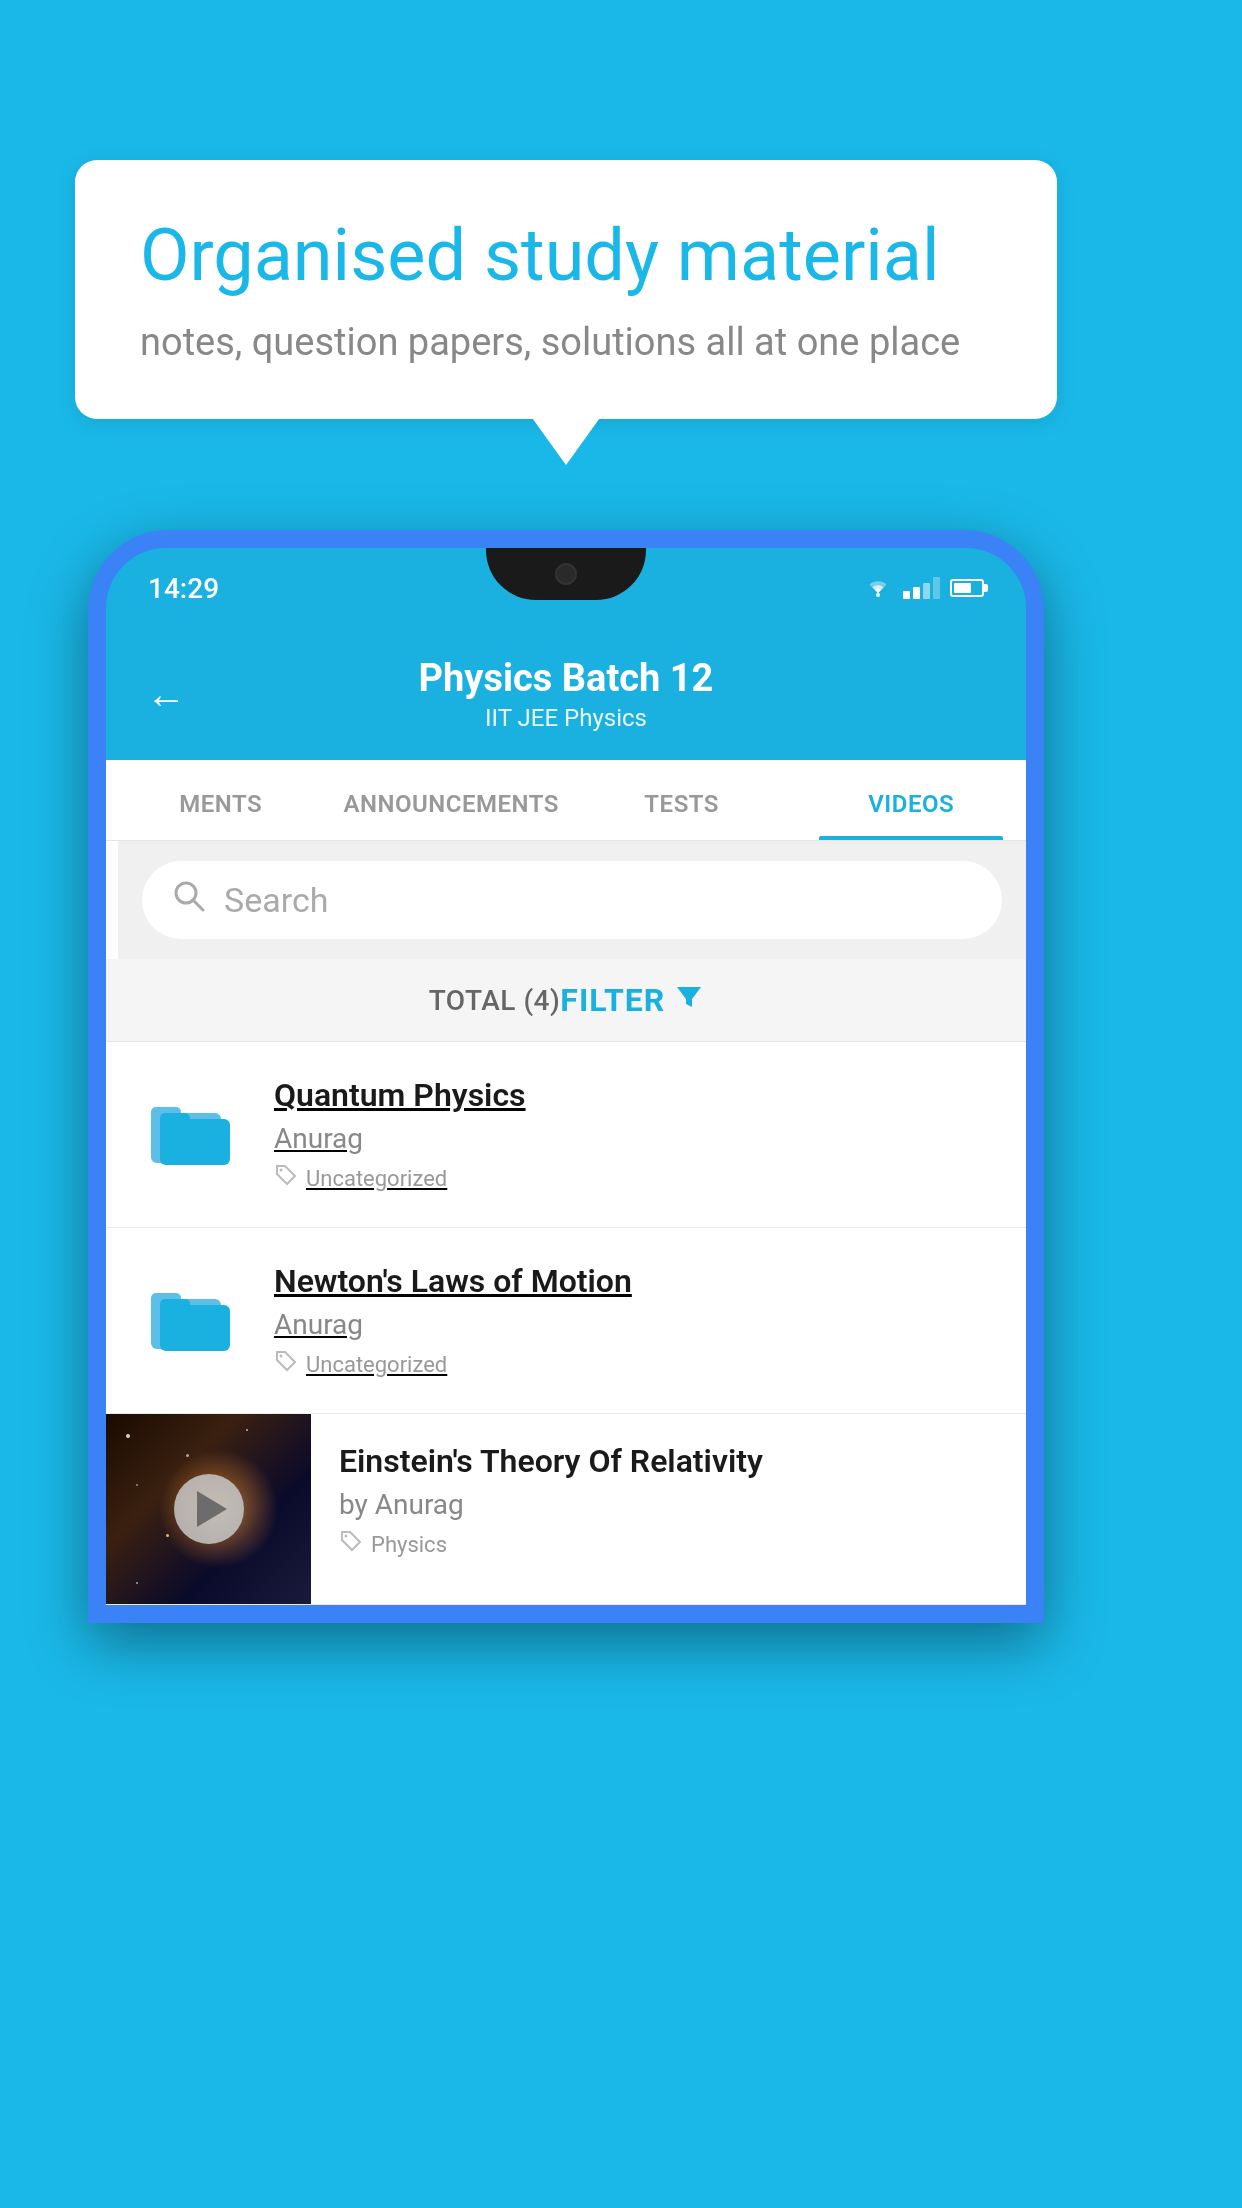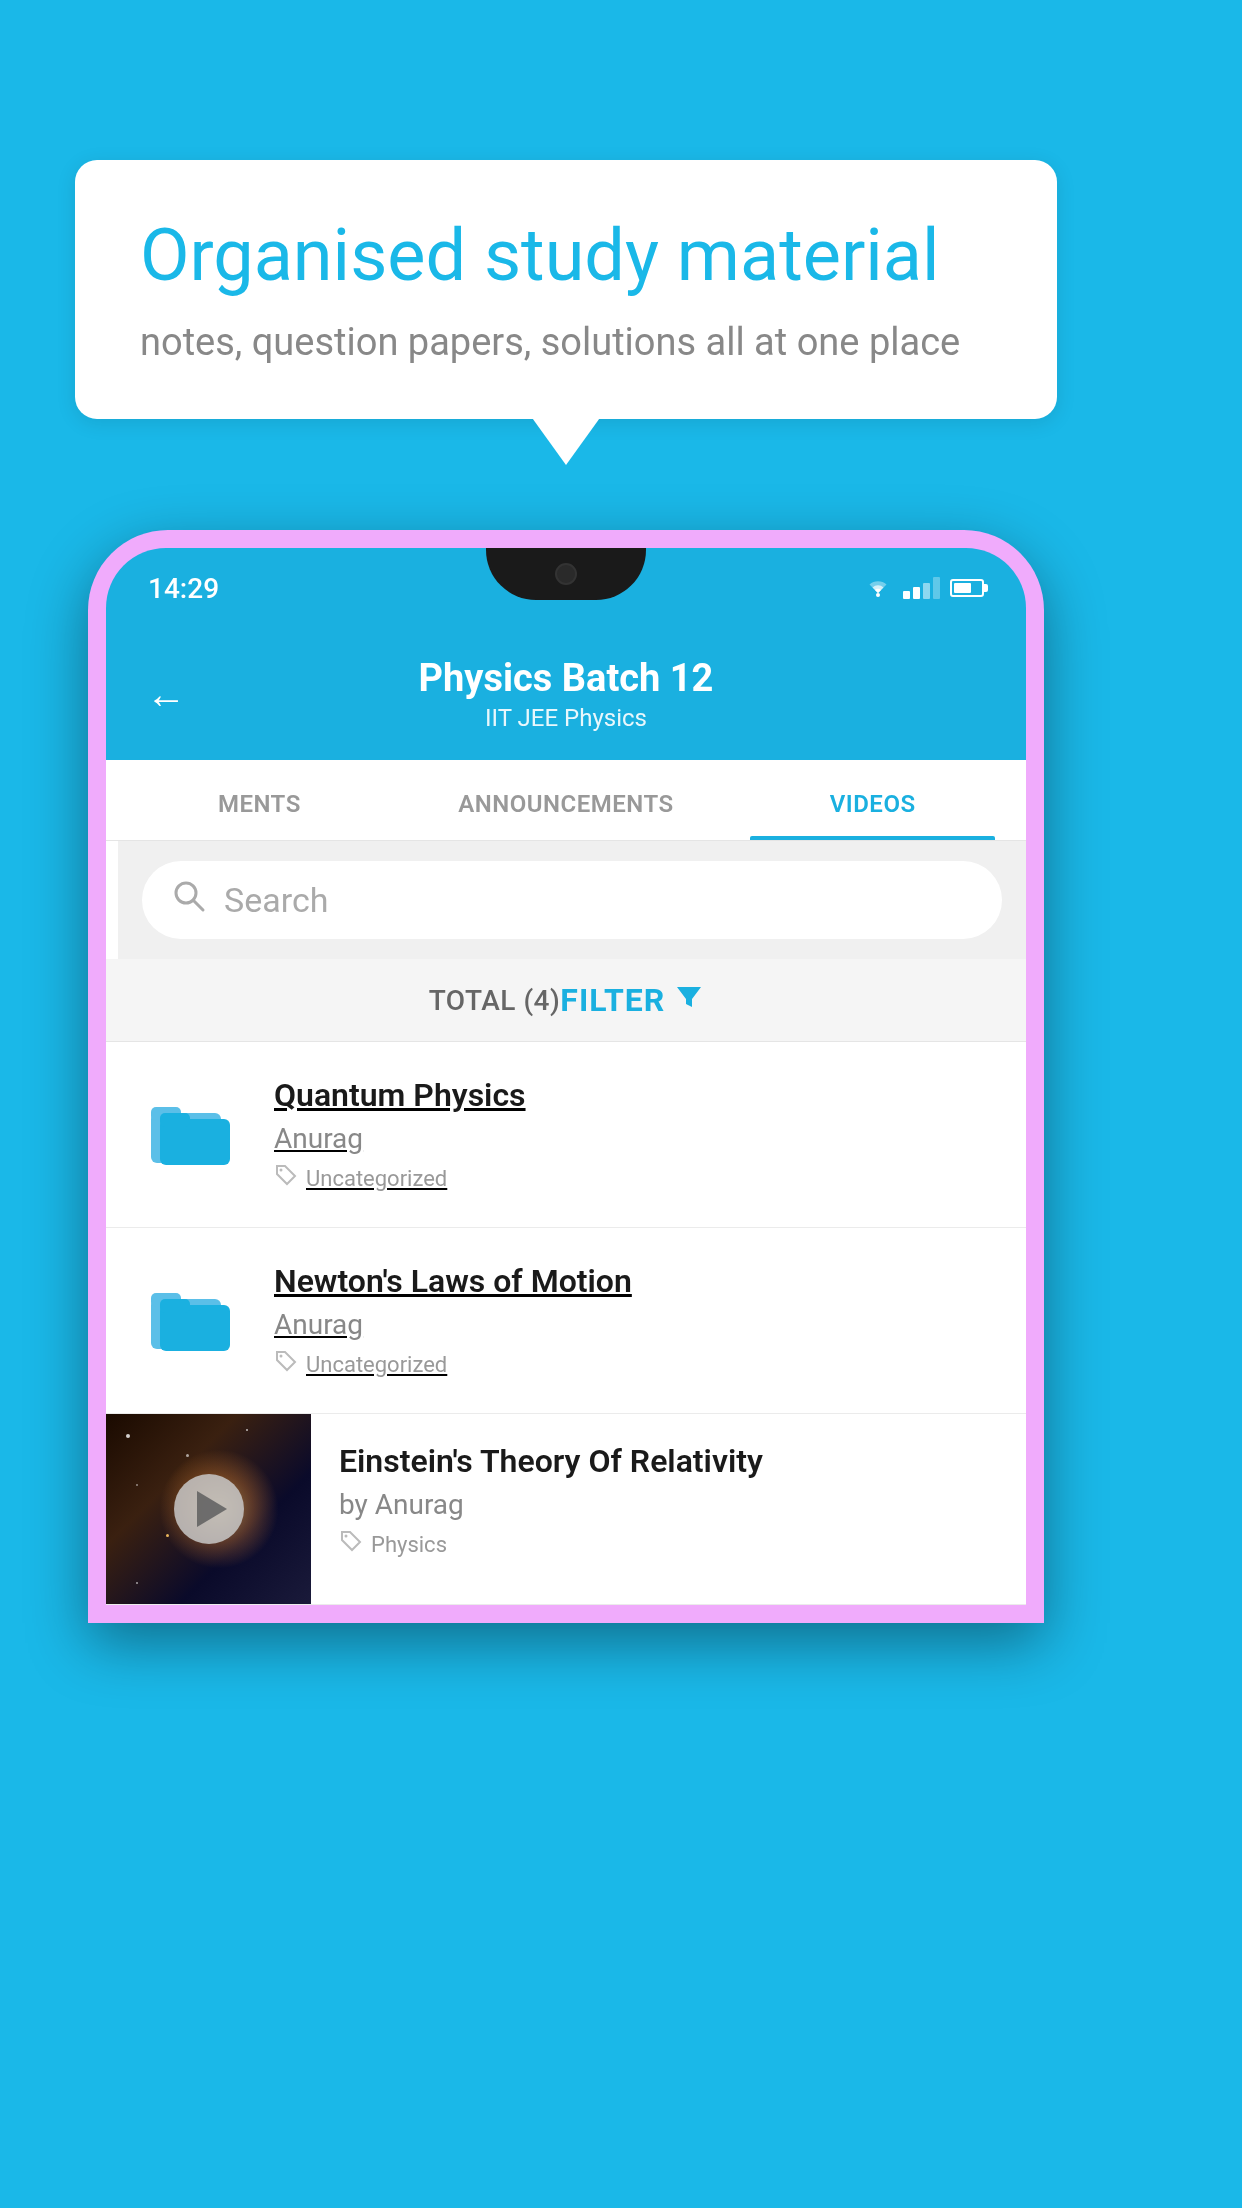--- a/index.html
+++ b/index.html
@@ -56,21 +56,21 @@
     .phone-wrapper {
       position: absolute;
       top: 530px;
       left: 88px;
       right: 88px;
       bottom: 0;
     }
 
     .phone-outer {
       width: 100%;
-      background: #f0abfc;
+      background: #3b82f6;
       border-radius: 80px 80px 0 0;
       padding: 18px;
       position: relative;
       box-shadow: 0 20px 60px rgba(0,0,0,0.4);
     }
 
     
     .phone-status-bar {
       background: #1ab0e0;
       border-radius: 60px 60px 0 0;
@@ -464,20 +464,23 @@
           </div>
           <span style="width:40px;"></span>
         </div>
 
         <div class="tabs-bar">
           <div class="tab-item">
             <span>MENTS</span>
           </div>
           <div class="tab-item">
             <span>ANNOUNCEMENTS</span>
+          </div>
+          <div class="tab-item">
+            <span>TESTS</span>
           </div>
           <div class="tab-item active">
             <span>VIDEOS</span>
           </div>
         </div>
 
         <div class="search-section">
           <div class="search-bar">
             <span class="search-icon-wrap">
               <svg width="34" height="34" viewBox="0 0 34 34" fill="none">

